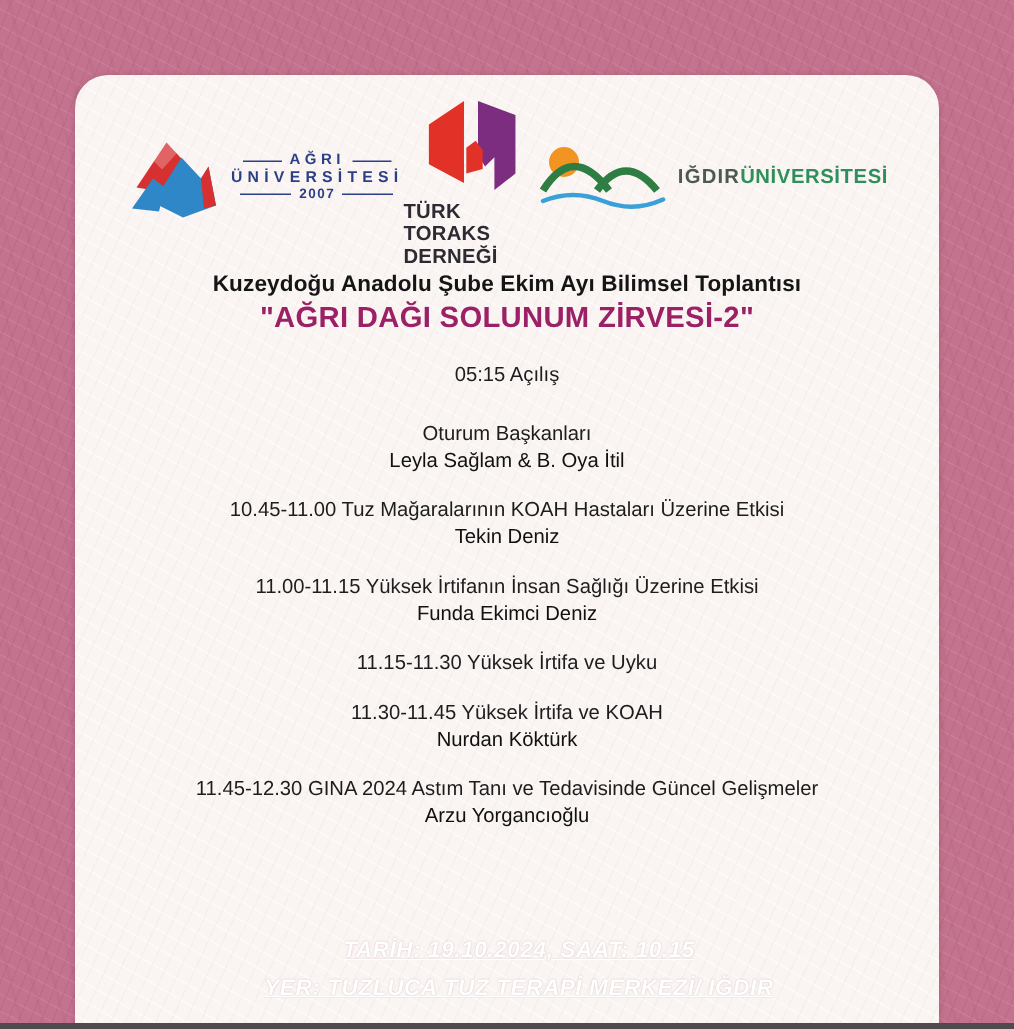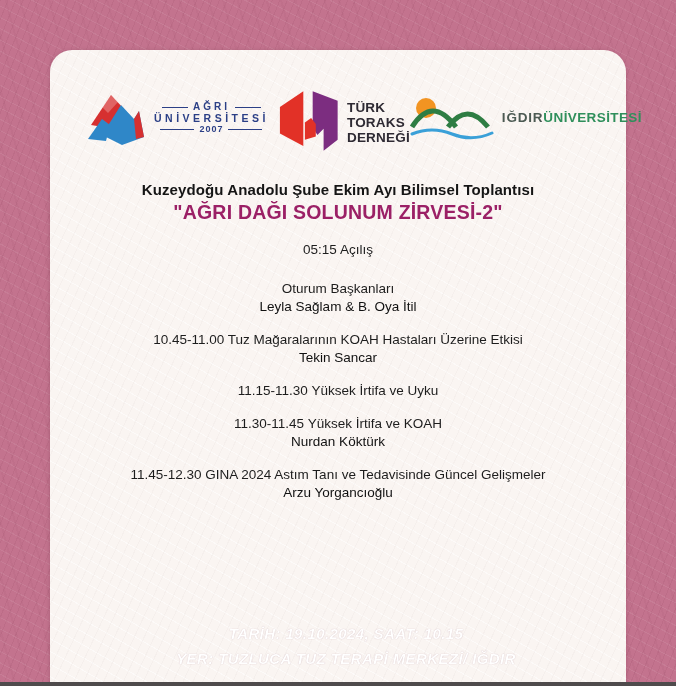--- a/index.html
+++ b/index.html
@@ -35,41 +35,42 @@
     padding:20px 34px 0 34px;height:96px;
   }
   .logo{display:flex;align-items:center;gap:8px;}
   .logo-agri-text{display:flex;flex-direction:column;align-items:center;color:#2b3f86;line-height:1.05;}
   .agri-small{font-size:10px;letter-spacing:3px;display:flex;align-items:center;gap:5px;font-weight:bold;}
   .agri-small::before,.agri-small::after{content:"";display:block;width:26px;border-top:1px solid #2b3f86;}
   .agri-year::before,.agri-year::after{width:34px;}
   .agri-mid{font-size:14.5px;font-weight:bold;letter-spacing:.5px;margin:1px 0;}
   .agri-uni{font-size:10.5px;font-weight:bold;letter-spacing:3.5px;}
   .agri-year{font-size:9px;letter-spacing:1px;margin-top:1px;}
-  .logo-toraks{display:flex;flex-direction:row;align-items:center;margin-top:6px;}
+  .logo-toraks{display:flex;flex-direction:column;align-items:center;margin-top:6px;}
   .toraks-label{font-size:13.5px;font-weight:bold;color:#2e2a33;letter-spacing:.2px;margin-top:3px;}
   .logo-igdir-text{display:flex;flex-direction:row;line-height:1.1;}
   .igdir-l1{font-size:13.5px;font-weight:bold;color:#4c5a53;letter-spacing:.8px;}
   .igdir-l2{font-size:13.5px;font-weight:bold;color:#2f8f5b;letter-spacing:.4px;}
   
   .title{margin-top:15px;text-align:center;font-size:15px;font-weight:bold;color:#151515;letter-spacing:.1px;}
   .subtitle{margin-top:3px;text-align:center;font-size:19.5px;font-weight:bold;color:#9b2066;letter-spacing:.2px;}
   
   .schedule{margin-top:17px;text-align:center;color:#1d1d1d;}
   .slot{margin-bottom:15px;}
   .slot:first-child{margin-bottom:21px;}
   .slot-line{display:block;font-size:13.5px;line-height:18px;}
   .slot-speaker{display:block;font-size:13.5px;font-weight:normal;line-height:18px;color:#111;}
   .slot-speaker:empty{display:none;}
   
   .footer{
     position:absolute;left:16px;right:0;top:621px;text-align:center;
     color:#ffffff;font-weight:bold;font-style:italic;
     font-size:15px;line-height:25px;letter-spacing:.4px;
     text-shadow:0 0 1px rgba(120,50,75,.35);
+    text-decoration:underline;
   }
   svg{display:block;}
 </style>
 </head>
 <body>
 
 <div class="bg"></div>
 
 <div class="card">
 
@@ -126,23 +127,25 @@
     <div class="slot">
       <span class="slot-line">05:15 Açılış</span>
 
     </div>
     <div class="slot">
       <span class="slot-line">Oturum Başkanları</span>
       <span class="slot-speaker">Leyla Sağlam &amp; B. Oya İtil</span>
     </div>
     <div class="slot">
       <span class="slot-line">10.45-11.00 Tuz Mağaralarının KOAH Hastaları Üzerine Etkisi</span>
-      <span class="slot-speaker">Tekin Sancar</span>
+      <span class="slot-speaker">Tekin Deniz</span>
     </div>
     <div class="slot">
+      <span class="slot-line">11.00-11.15 Yüksek İrtifanın İnsan Sağlığı Üzerine Etkisi</span>
+      <span class="slot-speaker">Funda Ekimci Deniz</span>
     </div>
     <div class="slot">
       <span class="slot-line">11.15-11.30 Yüksek İrtifa ve Uyku</span>
     </div>
     <div class="slot">
       <span class="slot-line">11.30-11.45 Yüksek İrtifa ve KOAH</span>
       <span class="slot-speaker">Nurdan Köktürk</span>
     </div>
     <div class="slot">
       <span class="slot-line">11.45-12.30 GINA 2024 Astım Tanı ve Tedavisinde Güncel Gelişmeler</span>

